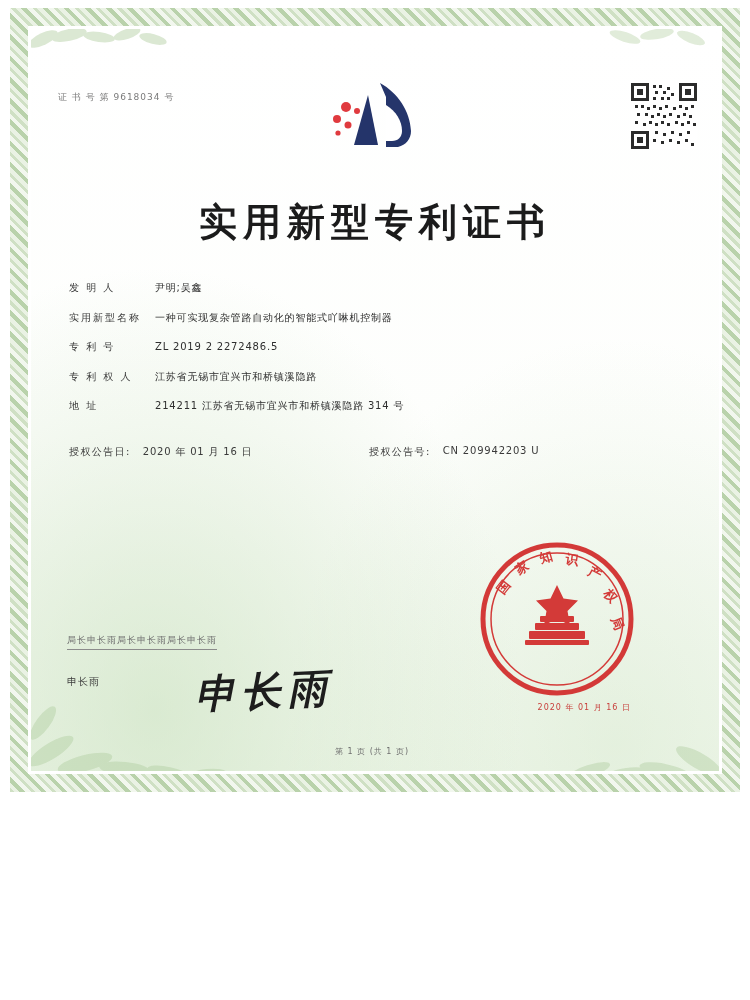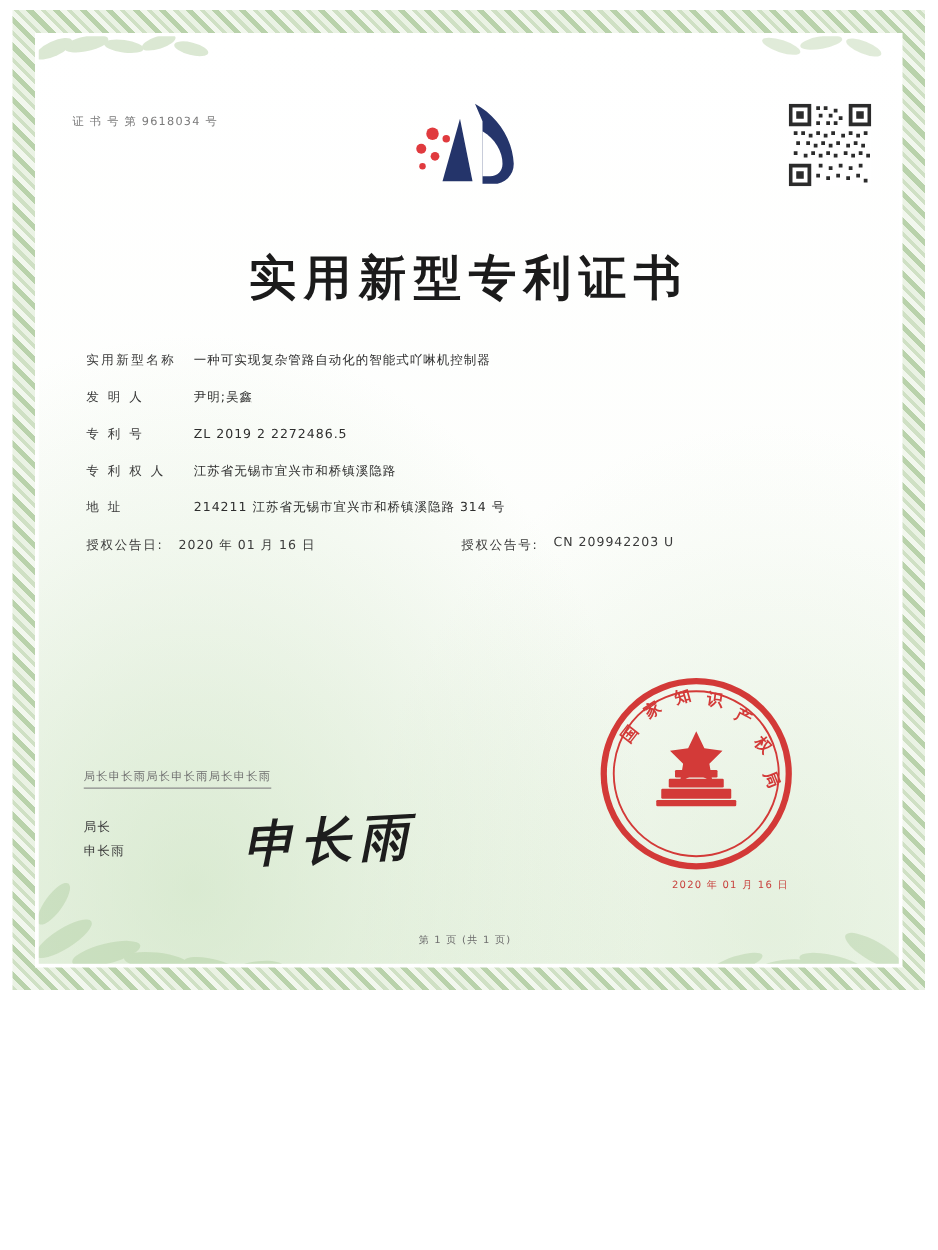--- a/index.html
+++ b/index.html
@@ -132,21 +132,21 @@
   }
   .field-value {
     flex: 1 1 auto;
     color: #2e2e2e;
     letter-spacing: 0.8px;
   }
 
   .dual-row {
     display: flex;
     align-items: baseline;
-    margin-top: 16px;
+    margin-top: 32px;
     font-size: 10px;
     color: #3a3a3a;
   }
   .dual-left {
     width: 300px;
     flex: 0 0 300px;
     display: flex;
     align-items: baseline;
   }
   .dual-right {
@@ -365,27 +365,27 @@
         <circle cx="47" cy="34" r="3" fill="#e03a3e"></circle>
         <circle cx="28" cy="56" r="2.6" fill="#e03a3e"></circle>
       </g>
     </svg>
 
     <div class="doc-title">实用新型专利证书</div>
 
     <div class="fields">
 
       <div class="field-row">
+        <div class="field-label">发 明 人</div>
+        <div class="field-value">尹明;吴鑫</div>
+      </div>
+
+      <div class="field-row">
         <div class="field-label">实用新型名称</div>
         <div class="field-value">一种可实现复杂管路自动化的智能式吖啉机控制器</div>
-      </div>
-
-      <div class="field-row">
-        <div class="field-label">发 明 人</div>
-        <div class="field-value">尹明;吴鑫</div>
       </div>
 
       <div class="field-row">
         <div class="field-label">专 利 号</div>
         <div class="field-value">ZL 2019 2 2272486.5</div>
       </div>
 
 
       <div class="field-row">
         <div class="field-label">专 利 权 人</div>
@@ -406,21 +406,20 @@
           <span class="dual-label">授权公告号:</span>
           <span class="dual-value">CN 209942203 U</span>
         </div>
       </div>
     </div>
 
 
     <div class="sig-block">
       <span class="sig-strike">局长申长雨局长申长雨局长申长雨</span>
       <div class="sig-labels">
-        <div>局长</div>
         <div>申长雨</div>
       </div>
       <div class="handwriting">申长雨</div>
     </div>
 
     <svg class="seal" viewBox="0 0 160 160">
       <circle cx="80" cy="80" r="74" fill="none" stroke="#d33a38" stroke-width="5"></circle>
       <circle cx="80" cy="80" r="66" fill="none" stroke="#d33a38" stroke-width="1.5"></circle>
       <g fill="#d33a38">
         <path d="M80 46 l6.5 13.5 14.5 2 -10.5 10.5 2.5 14.5 -13-7 -13 7 2.5-14.5 -10.5-10.5 14.5-2z"></path>

